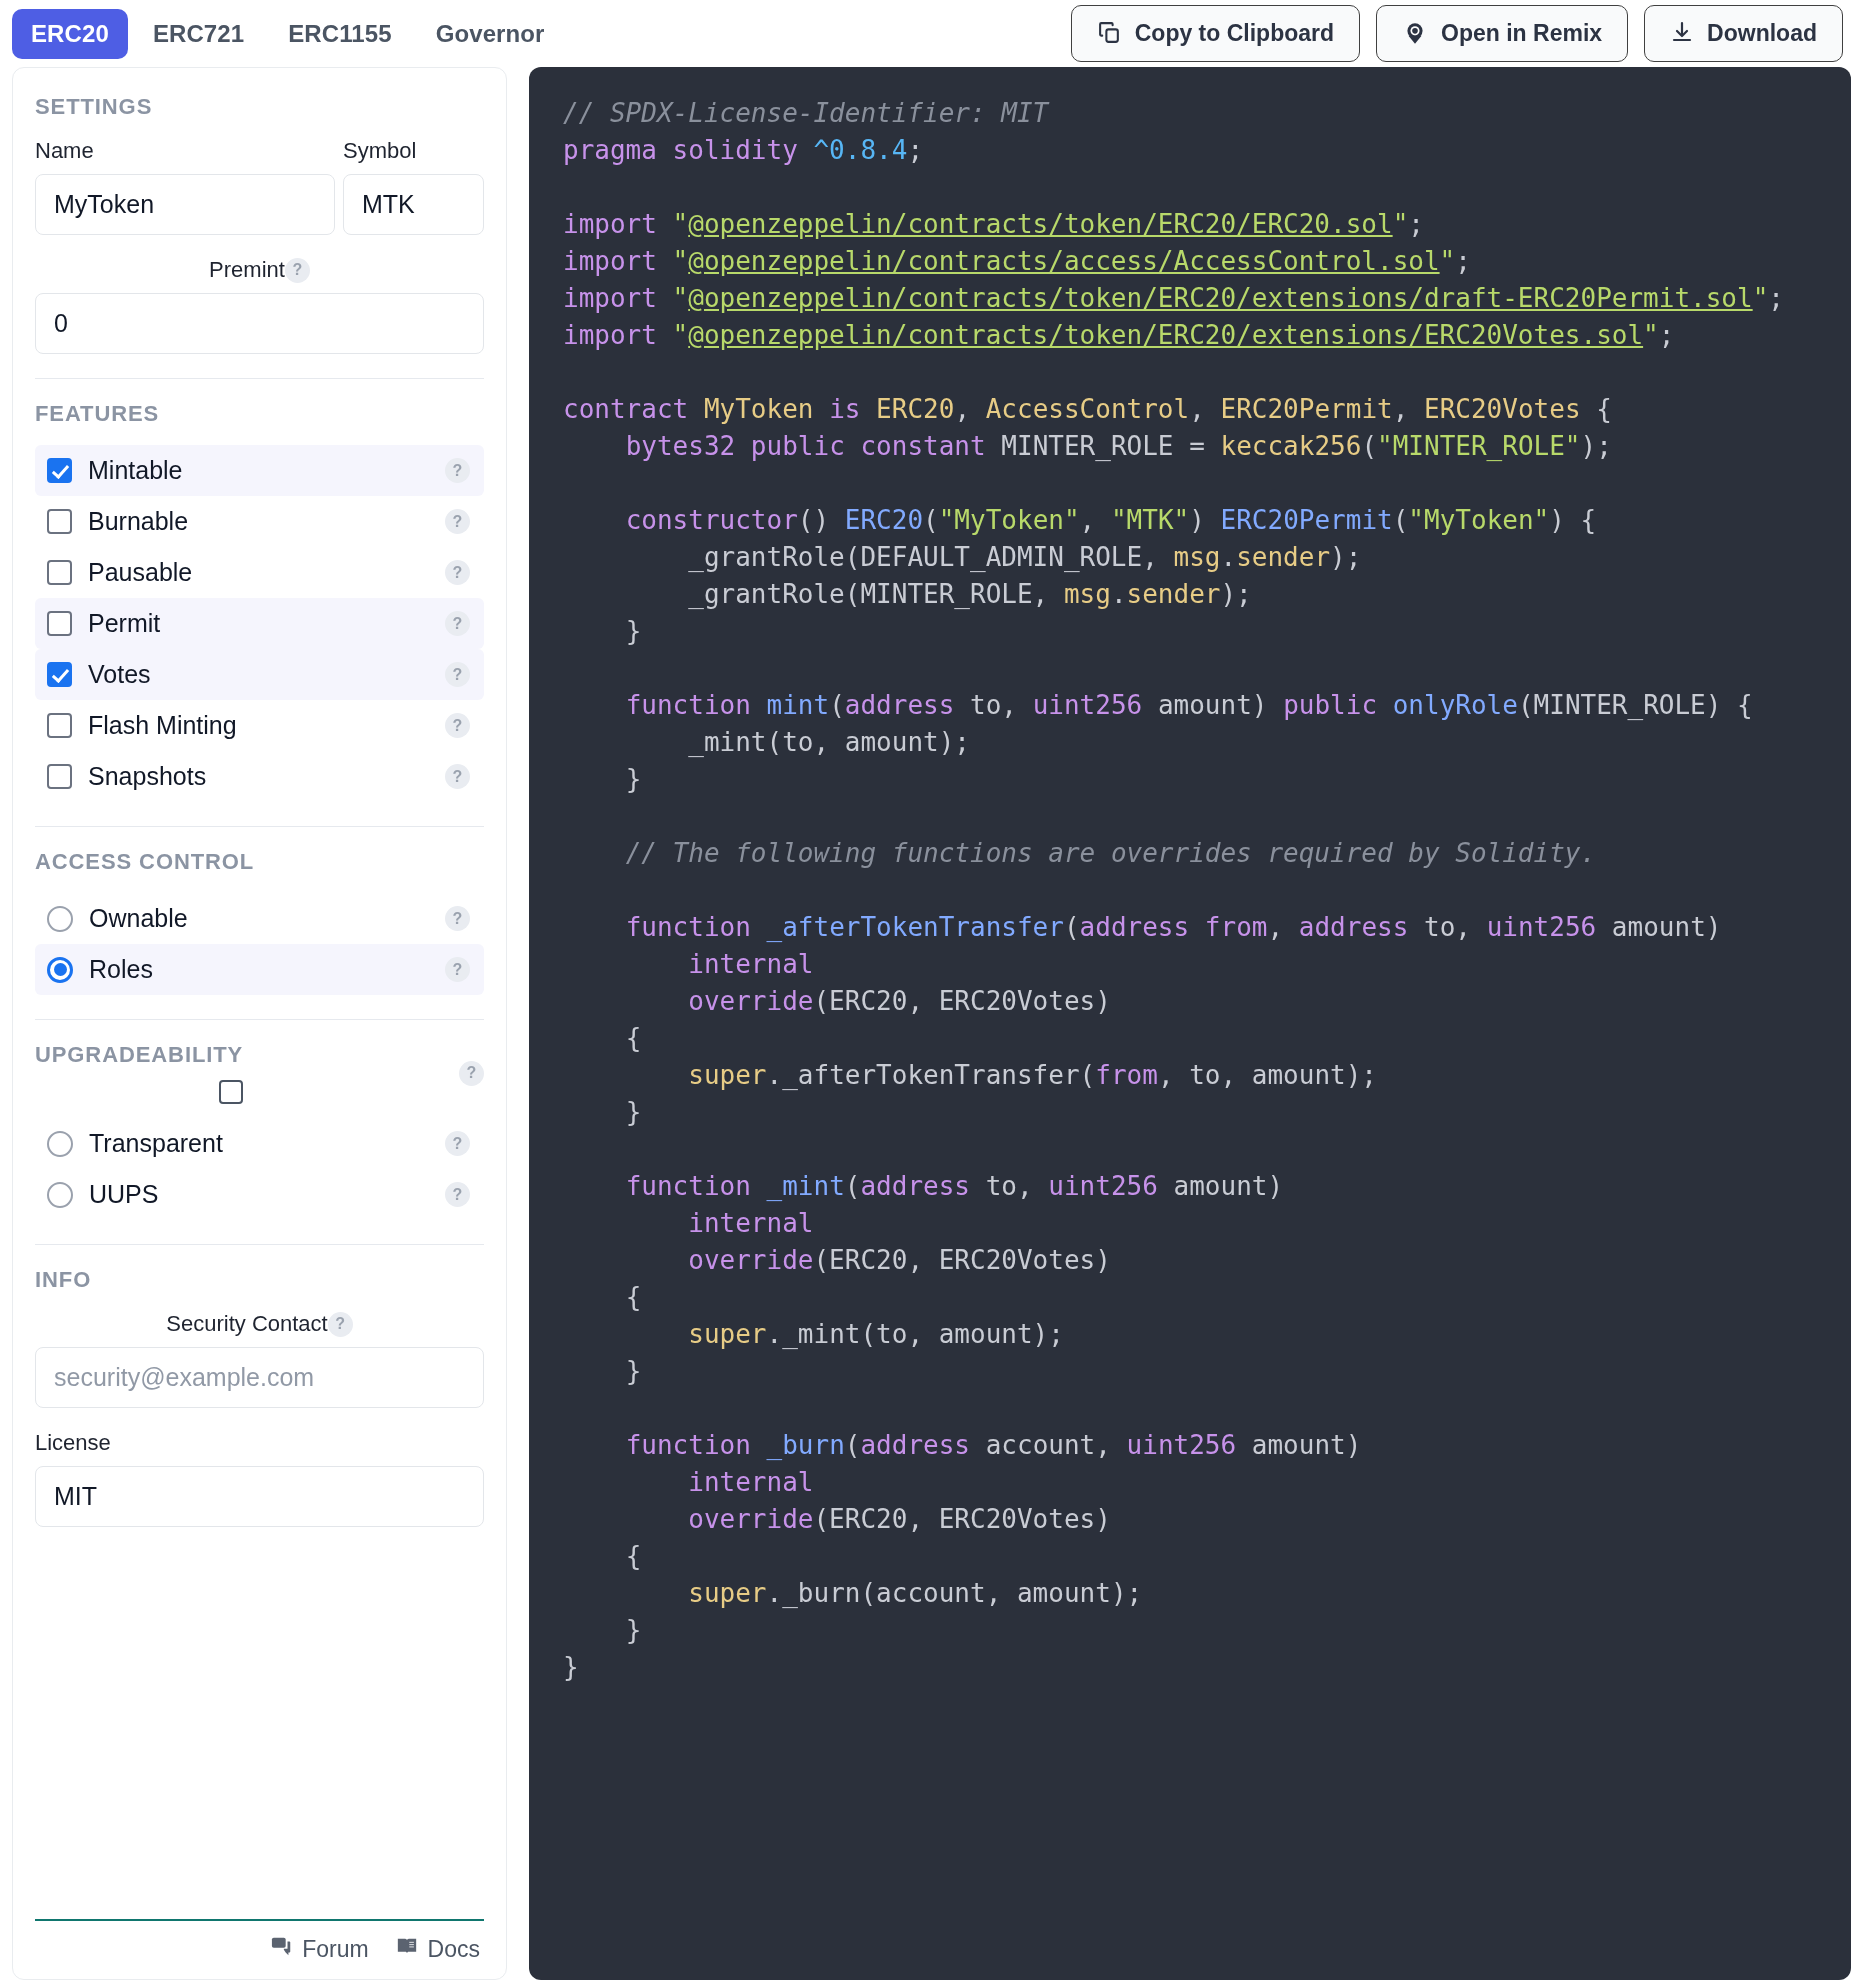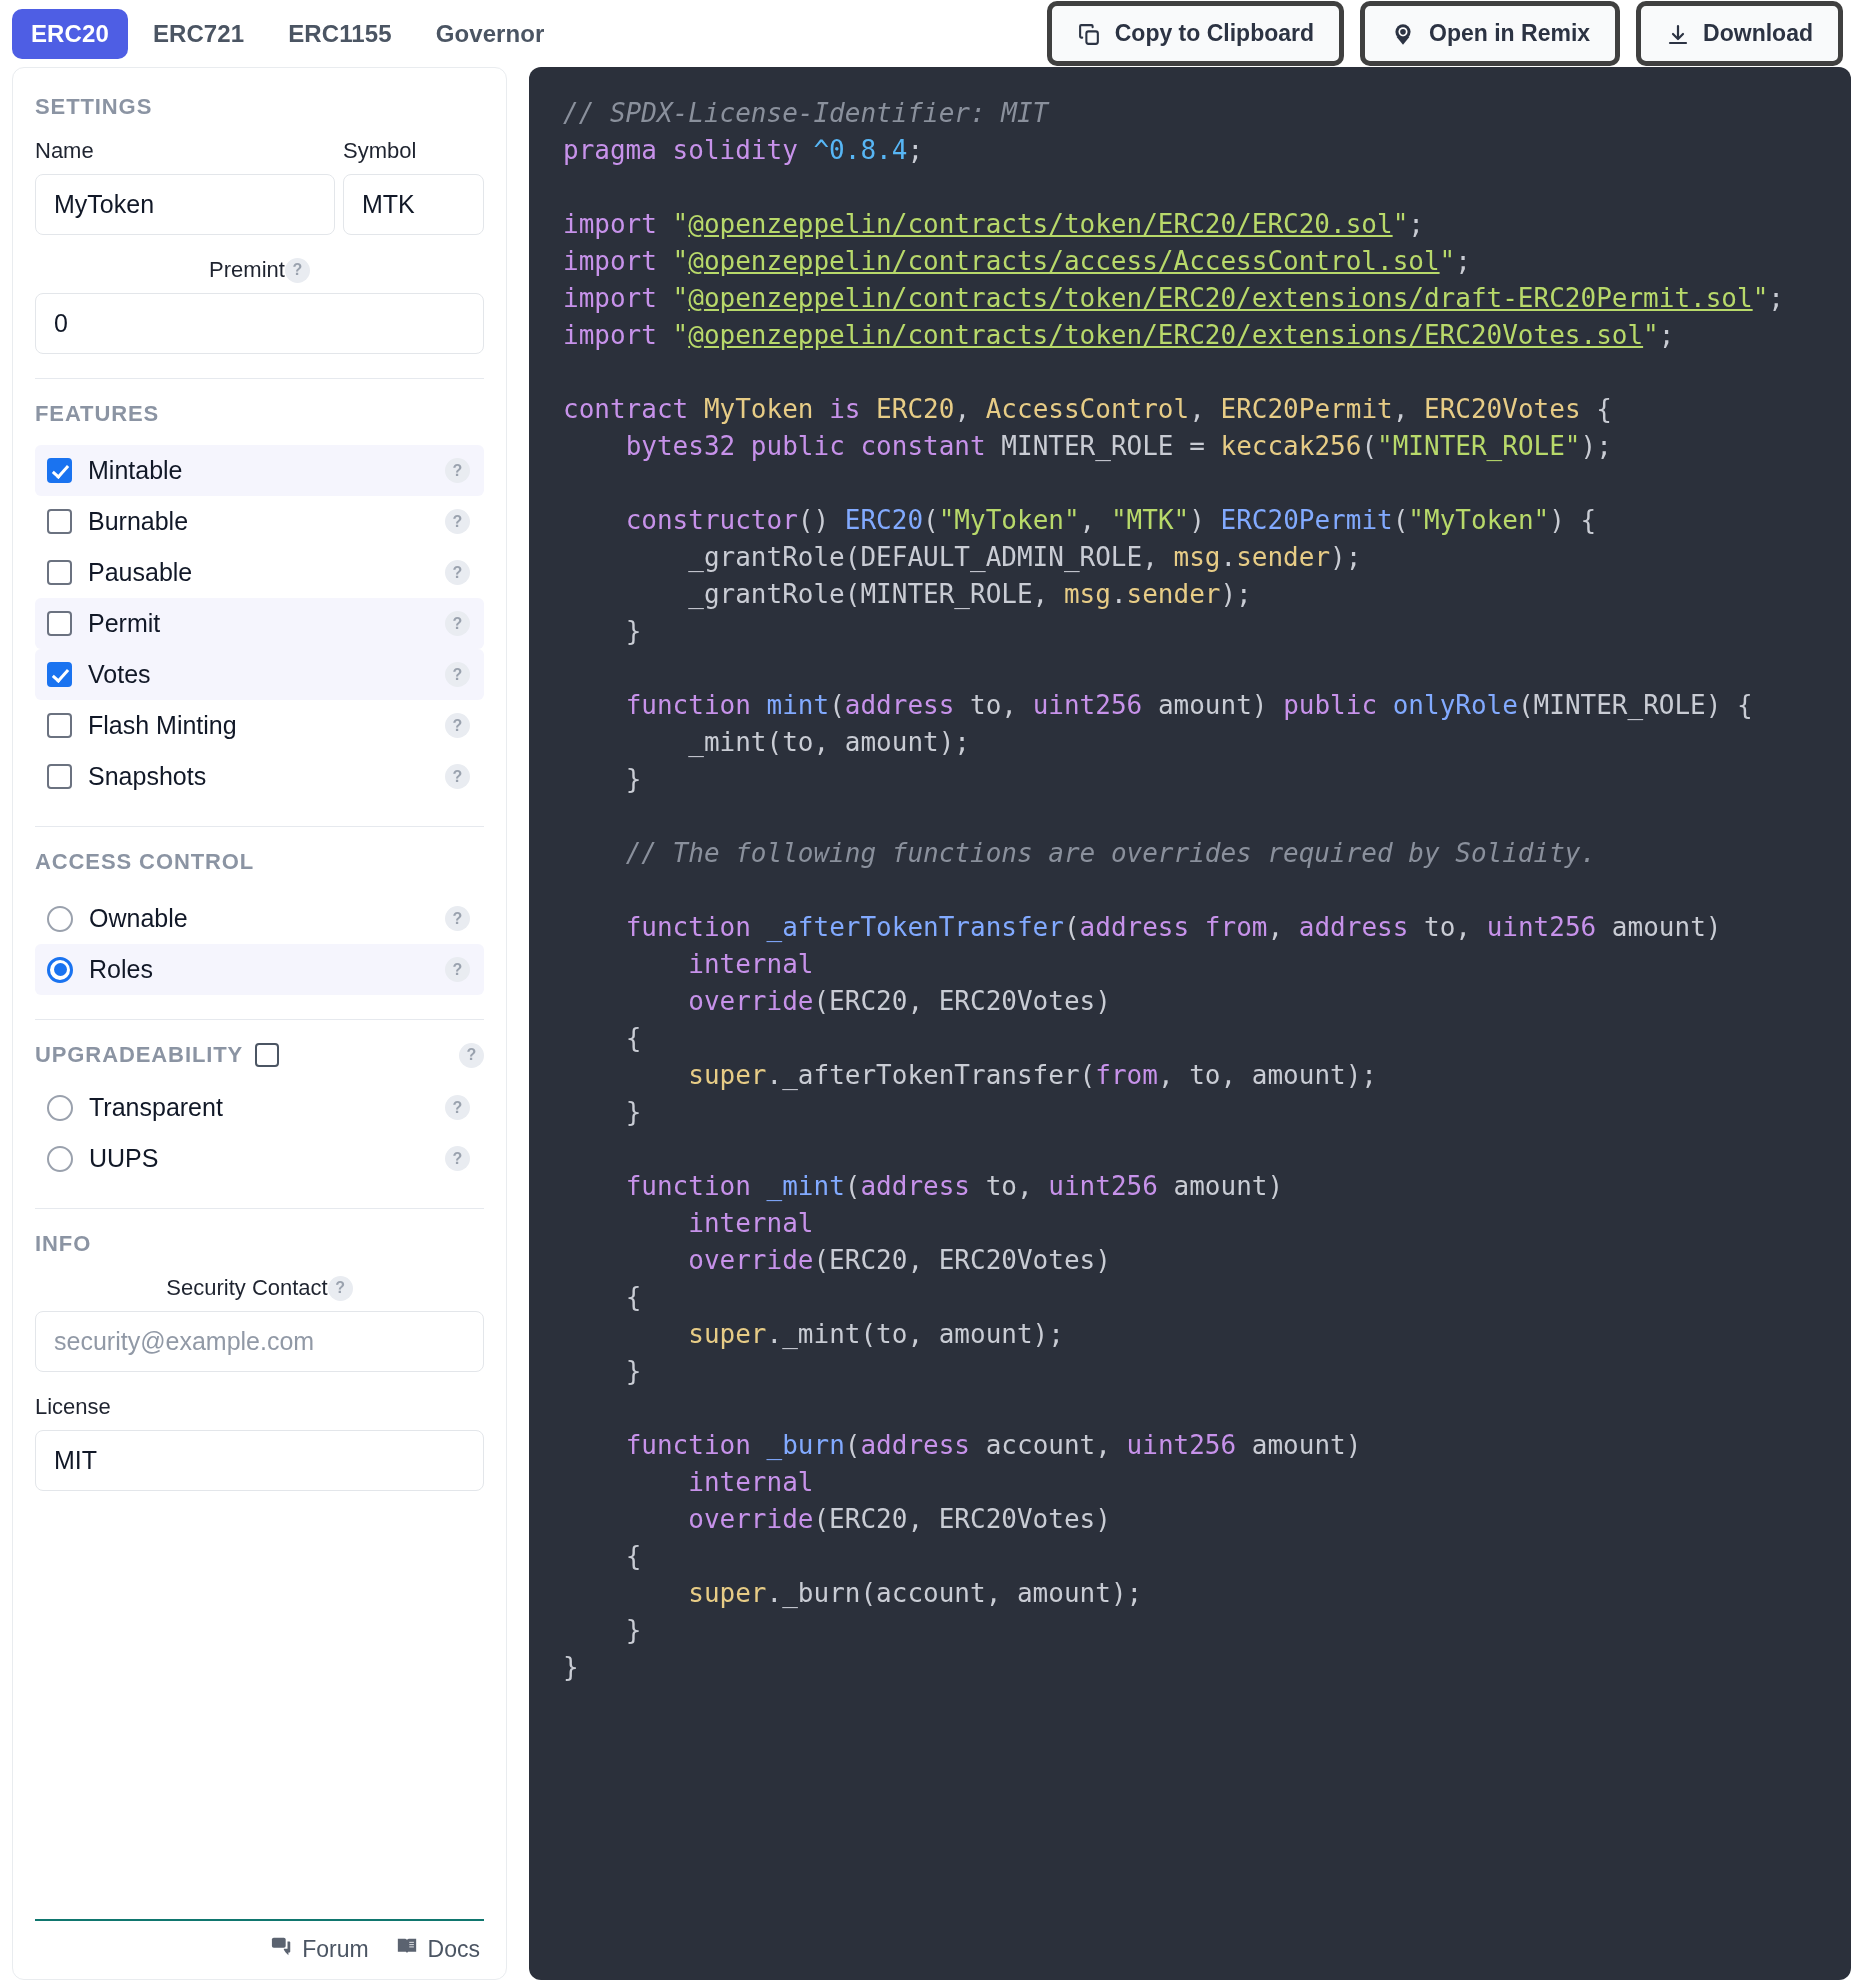--- a/index.html
+++ b/index.html
@@ -36,24 +36,24 @@
     border-radius: 10px;
     letter-spacing: 0.1px;
     cursor: pointer;
     white-space: nowrap;
   }
   .tab.active { background: #4e5ee4; color: #fff; }
 
   .actions { margin-left: auto; display: flex; align-items: center; gap: 16px; padding-right: 8px;}
   .action-btn {
     display: flex;
-    align-items: flex-end;
+    align-items: flex-start;
     gap: 13px;
     background: #f9fafb;
-    border: 5px solid #404040;
+    border: 1px solid #404040;
     border-radius: 10px;
     padding: 14px 25px;
     font-size: 23px;
     font-weight: bold;
     color: #2c3343;
     cursor: pointer;
     white-space: nowrap;
   }
   .action-btn svg { flex: 0 0 auto; display:block; }
 
@@ -185,21 +185,21 @@
     margin: -6.4px 0 0 -6.4px;
     border-radius: 50%;
     background: #1a73f0;
   }
   .upg-head {
     display: flex;
     align-items: center;
     justify-content: space-between;
     margin-bottom: 14px;
   }
-  .upg-left { display: flex; align-items: center; gap: 12px; }
+  .upg-left { display: flex; align-items: flex-end; gap: 12px; flex-direction: column; }
   .upg-cbox {
     width: 24px; height: 24px;
     border: 2px solid #4b5563;
     border-radius: 4px;
     background: #fff;
   }
   .footer-links {
     margin-top: auto;
     border-top: 2px solid #0f766e;
     display: flex;

